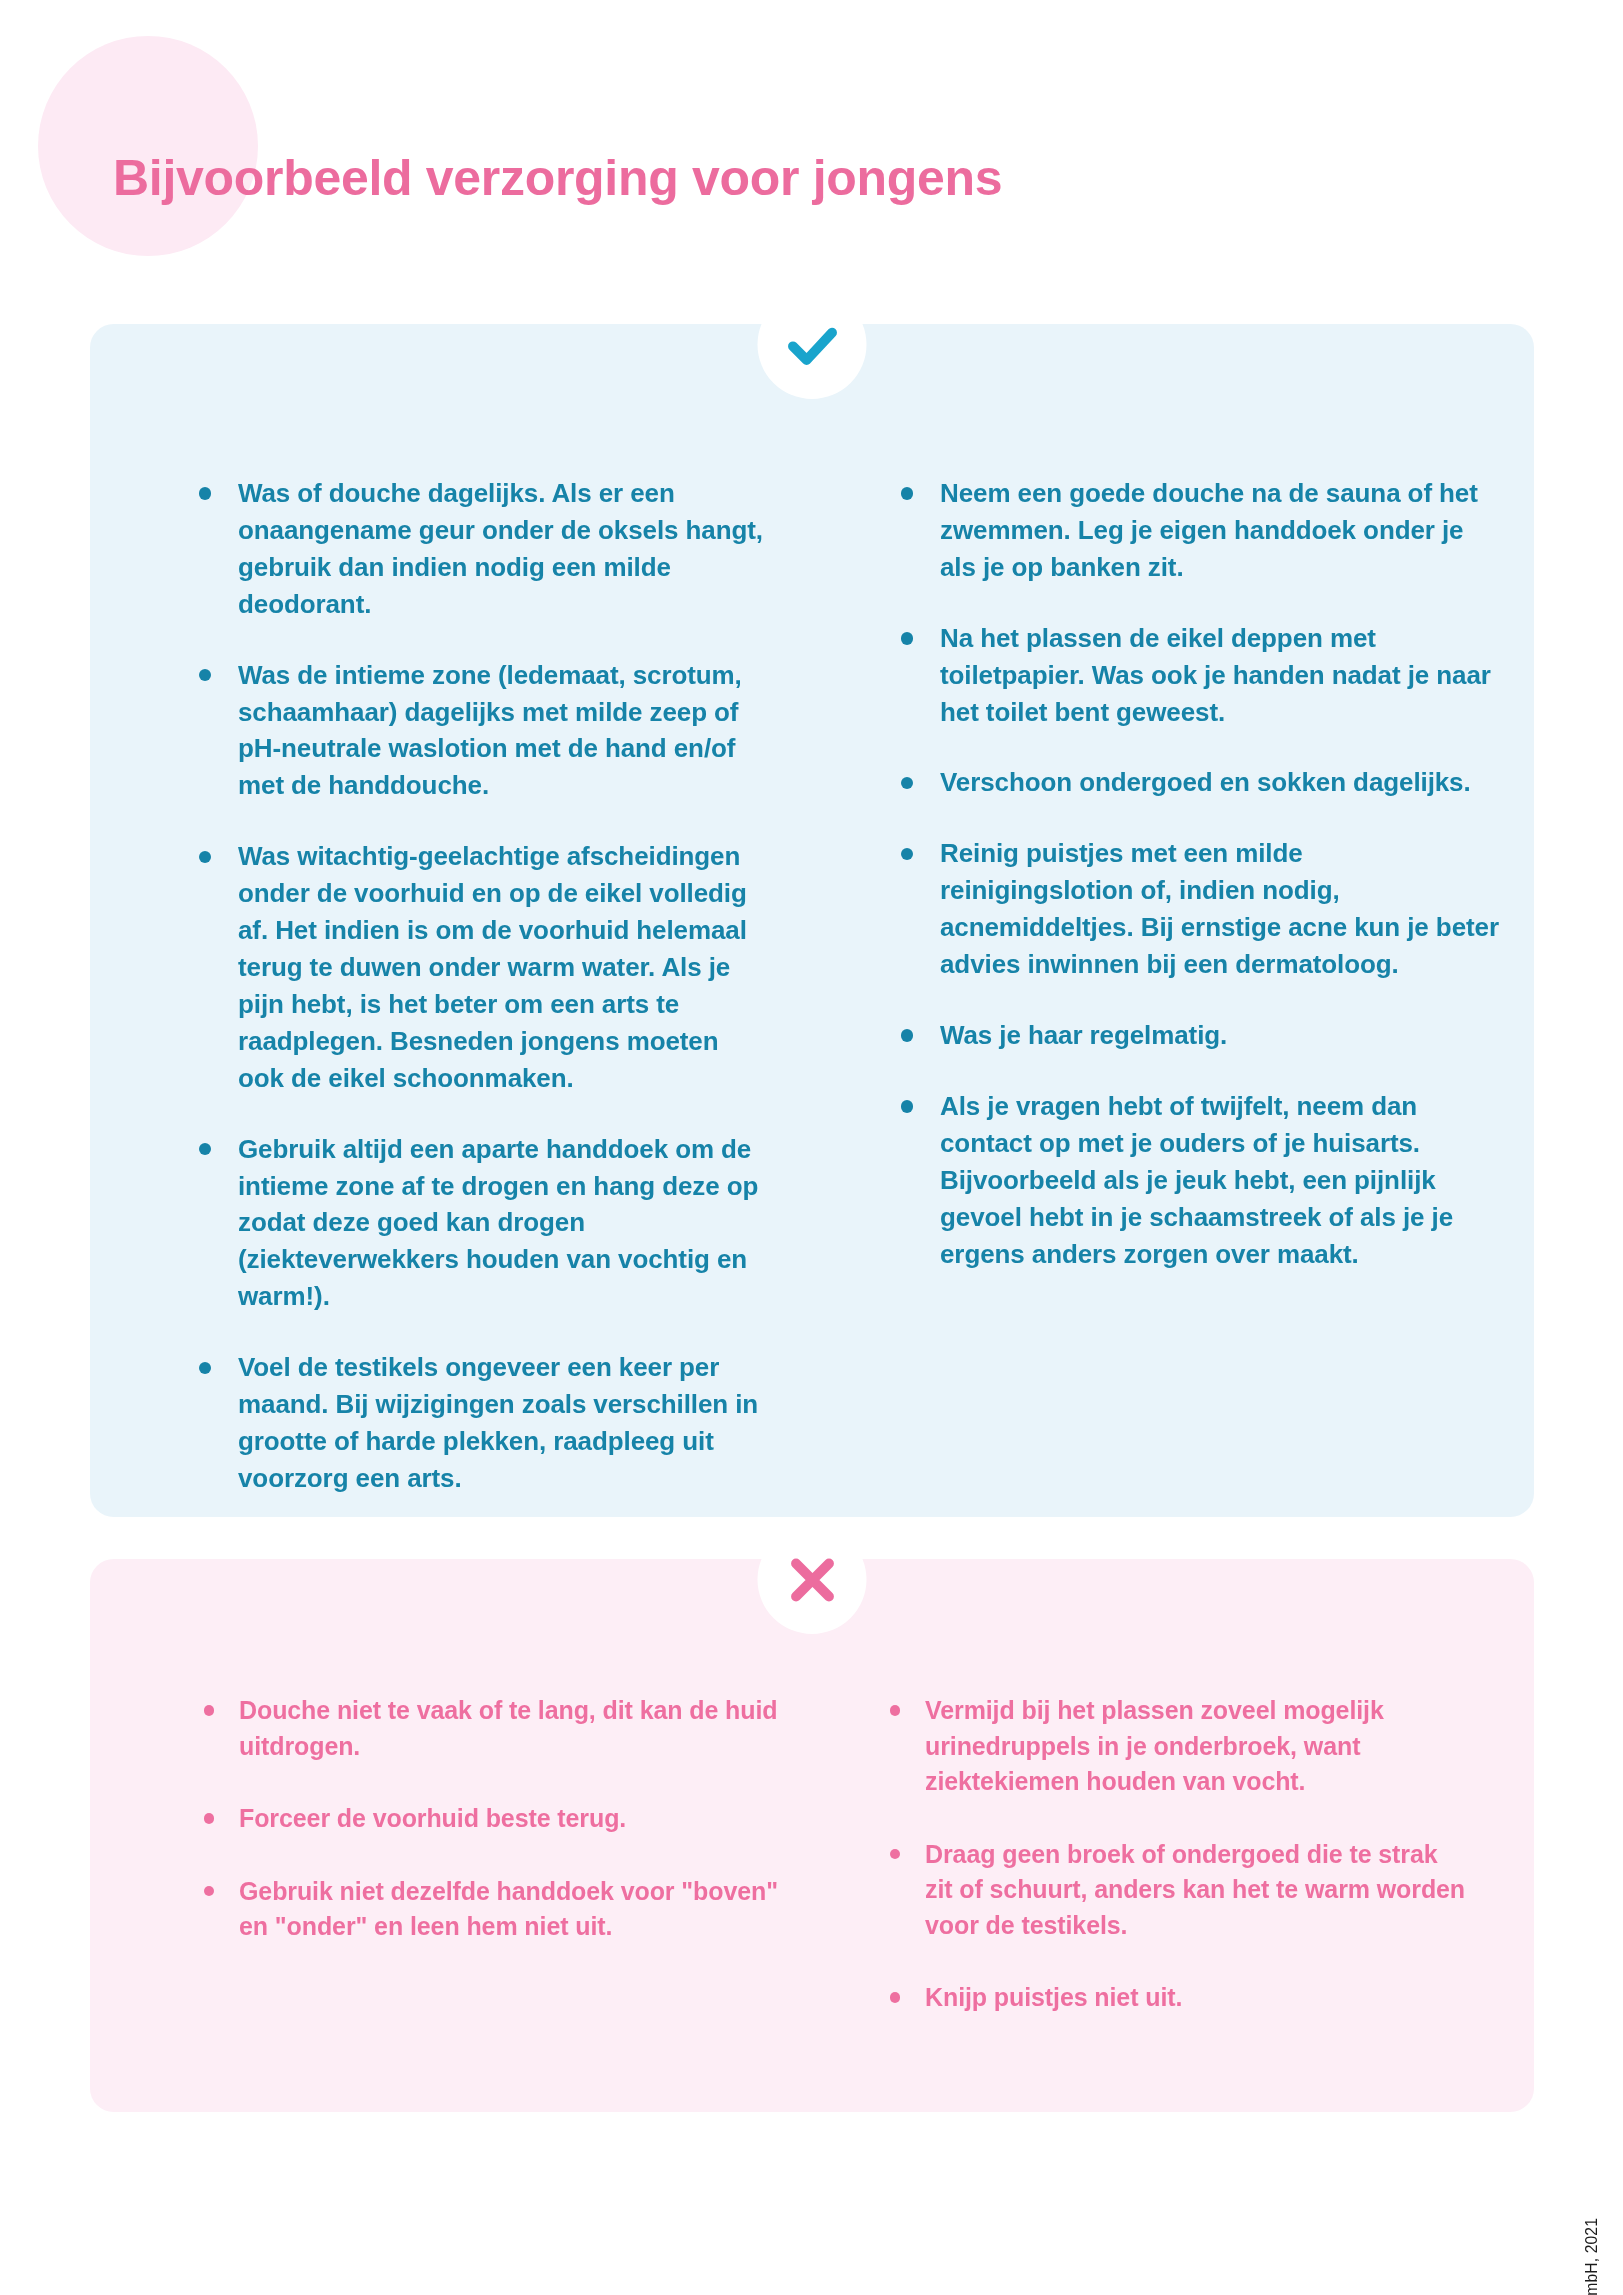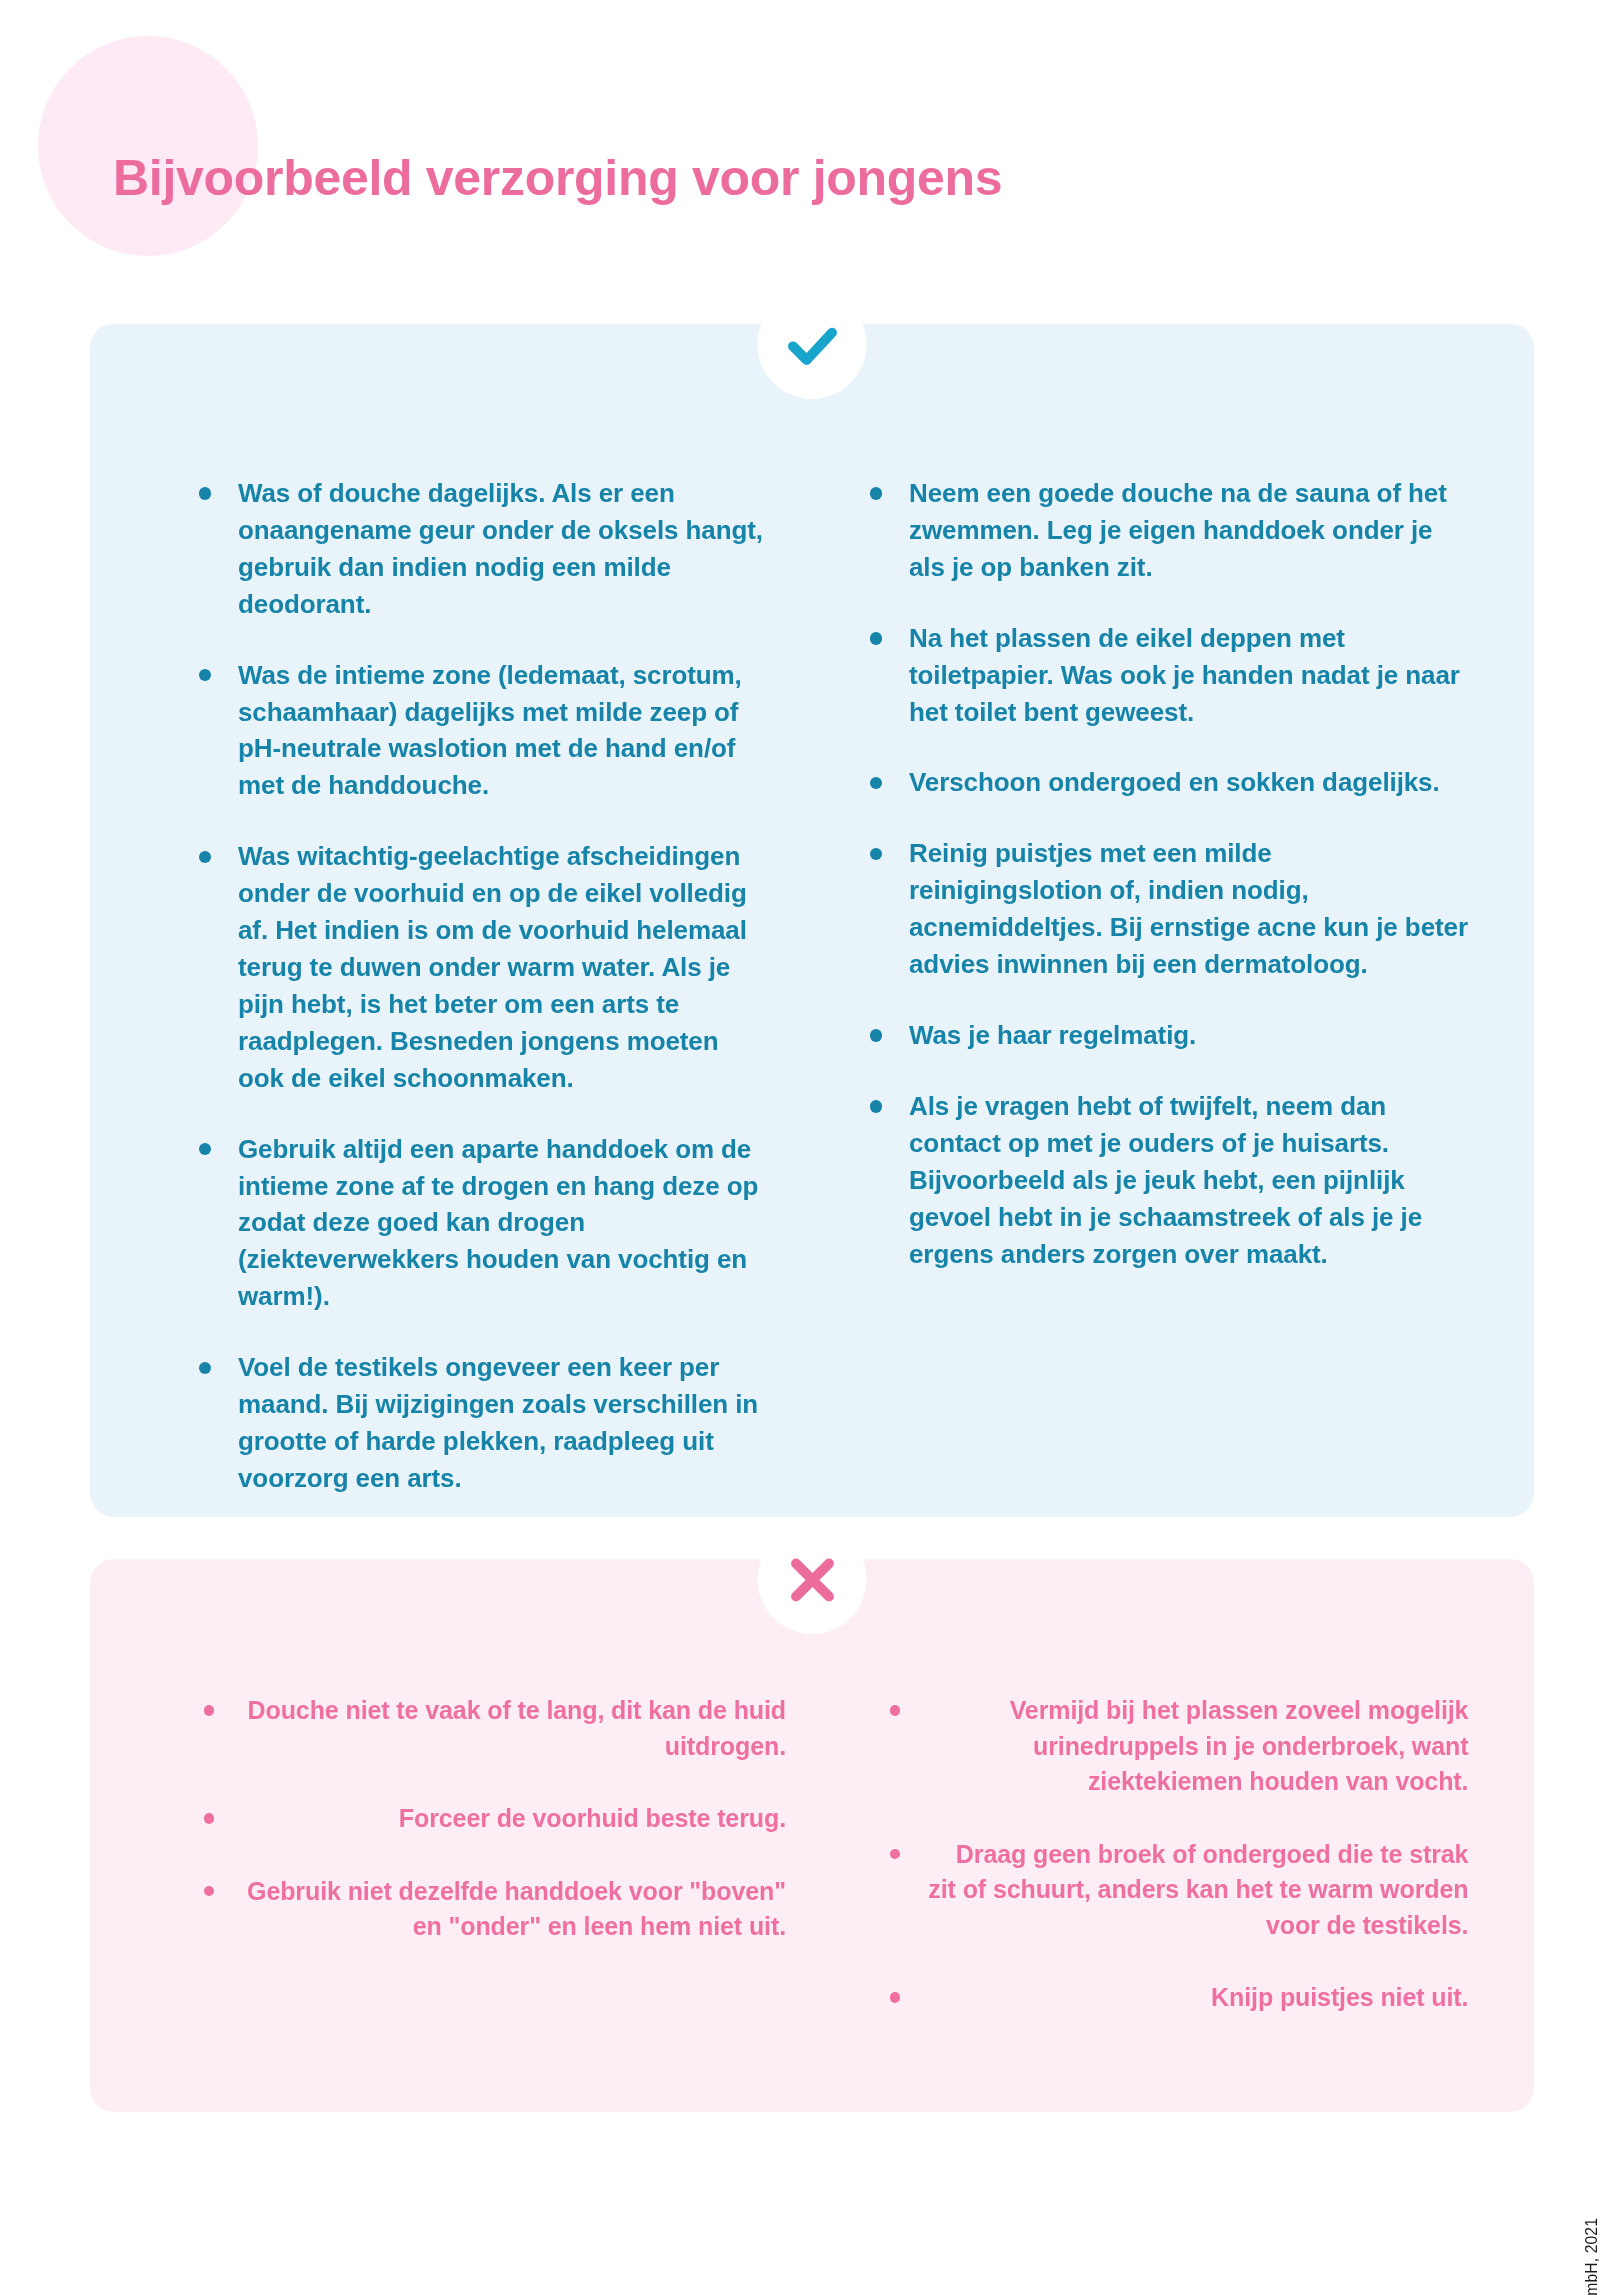--- a/index.html
+++ b/index.html
@@ -85,20 +85,21 @@
     position: absolute;
     left: 0;
     top: 0;
     width: 100%;
     height: 100%;
     display: flex;
     box-sizing: border-box;
   }
   .panel-do .cols {
     padding: 151px 46px 0 36px;
+    gap: 31px;
   }
   .panel-dont .cols {
     padding: 134px 46px 0 72px;
   }
   .col {
     flex: 0 0 50%;
     box-sizing: border-box;
   }
   .panel-do .col-left  { padding-right: 39px; padding-left: 69px; }
   .panel-do .col-right { padding-right: 19.6px; padding-left: 59px; }
@@ -136,21 +137,20 @@
   }
   .panel-do ul.bullets > li::before { background: #1683a8; }
   .panel-do ul.bullets > li:last-child { margin-bottom: 0; margin-top: 32px; }
 
   
   .panel-dont ul.bullets > li {
     color: #ee6fa0;
     margin-bottom: 37px;
     padding-left: 38px;
     font-size: 25px;
-    text-align: right;
   }
   .panel-dont ul.bullets > li::before {
     background: #ee6fa0;
     width: 10.5px;
     height: 10.5px;
     left: 2.6px;
     top: 12.4px;
   }
   .panel-dont ul.bullets > li:last-child { margin-bottom: 0; }
 

